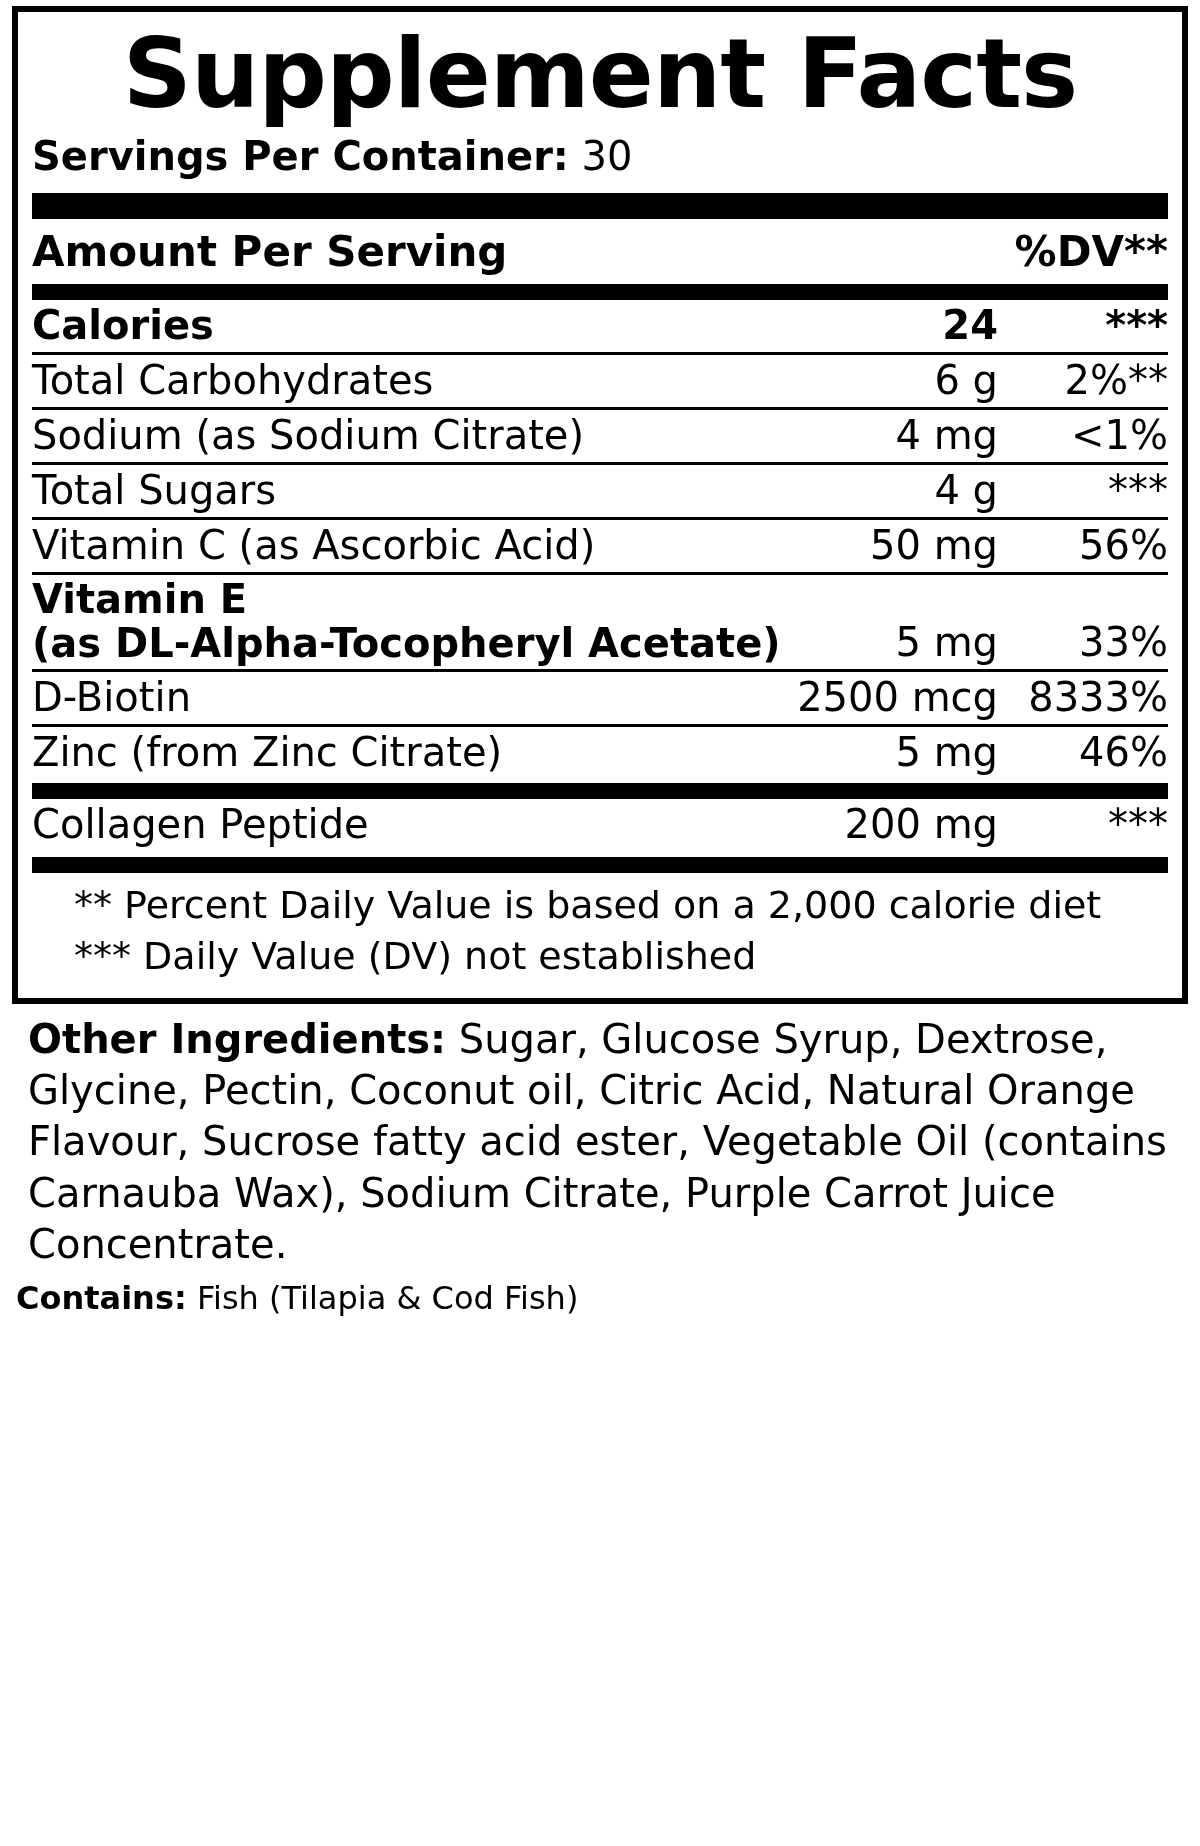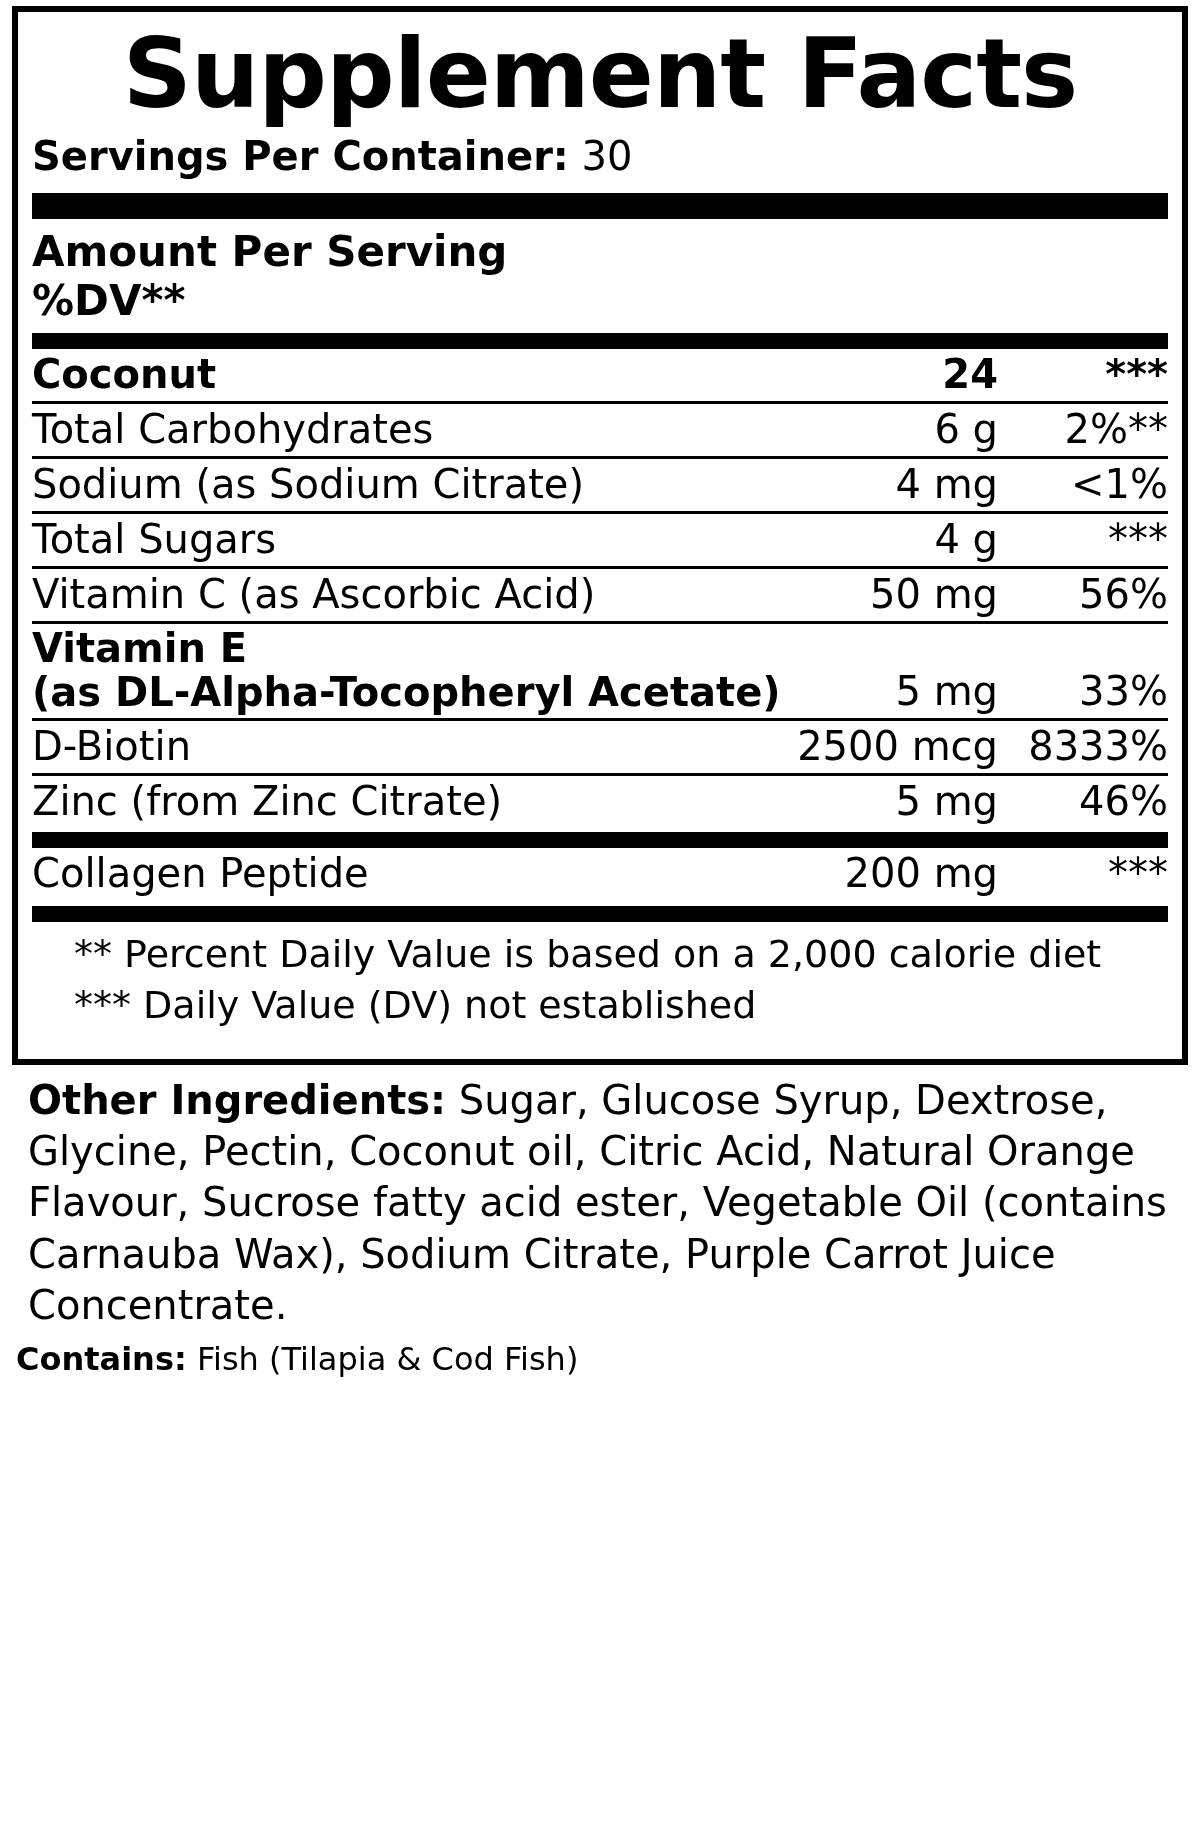--- a/index.html
+++ b/index.html
@@ -16,21 +16,21 @@
 
   .label-wrap {
     width: 1200px;
     box-sizing: border-box;
     padding: 6px 12px 0 12px;
   }
 
   .panel {
     border: 6px solid #000;
     box-sizing: border-box;
-    padding: 10px 14px 30px 14px;
+    padding: 10px 14px 18px 14px;
   }
 
   .title {
     font-size: 96px;
     font-weight: bold;
     line-height: 1.0;
     letter-spacing: -1px;
     text-align: center;
     margin: 4px 0 10px 0;
     white-space: nowrap;
@@ -103,21 +103,20 @@
     vertical-align: top;
   }
 
   .amount-per {
     display: flex;
     justify-content: space-between;
     align-items: baseline;
     font-size: 42px;
     font-weight: bold;
     padding: 8px 0 4px 0;
-    flex-direction: column;
   }
 
   .footnotes {
     font-size: 38px;
     line-height: 1.2;
     padding-top: 6px;
     margin-left: 42px;
   }
 
   .other {
@@ -150,21 +149,21 @@
     <div class="amount-per">
       <span>Amount Per Serving</span>
       <span>%DV**</span>
     </div>
 
     <div class="bar-mid"></div>
 
     <table class="facts">
       <tbody>
           <tr>
-        <td class="name bold">Coconut</td>
+        <td class="name bold">Calories</td>
         <td class="amount bold">24</td>
         <td class="dv bold">***</td>
       </tr>
       <tr>
         <td class="name">Total Carbohydrates</td>
         <td class="amount">6 g</td>
         <td class="dv">2%**</td>
       </tr>
       <tr>
         <td class="name">Sodium (as Sodium Citrate)</td>

